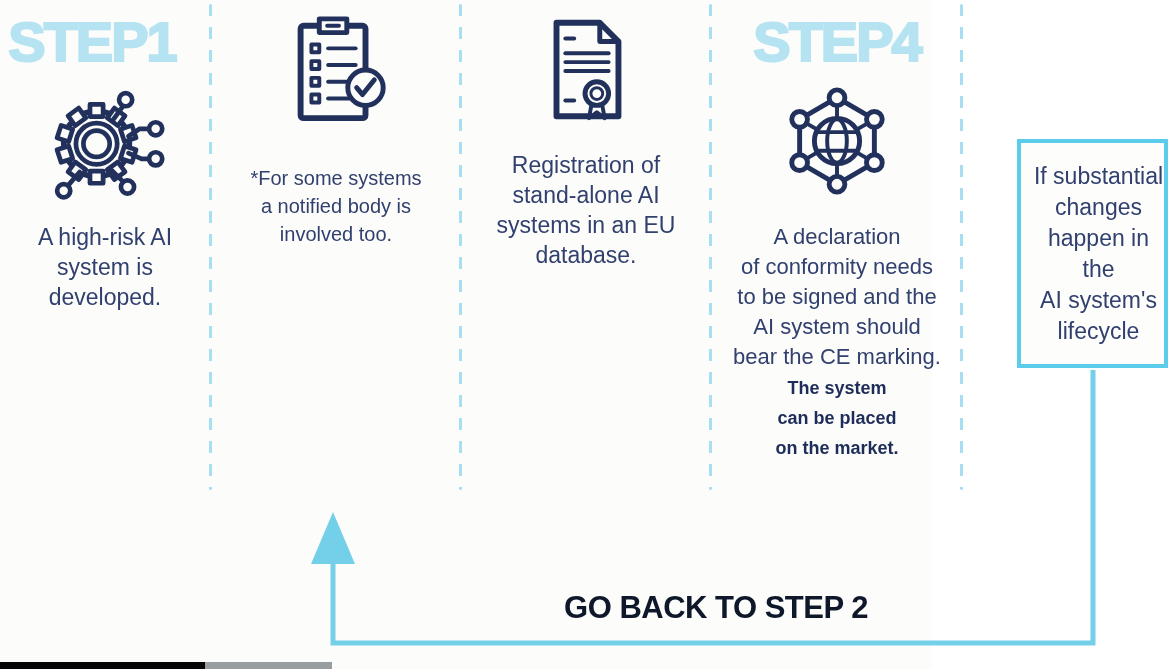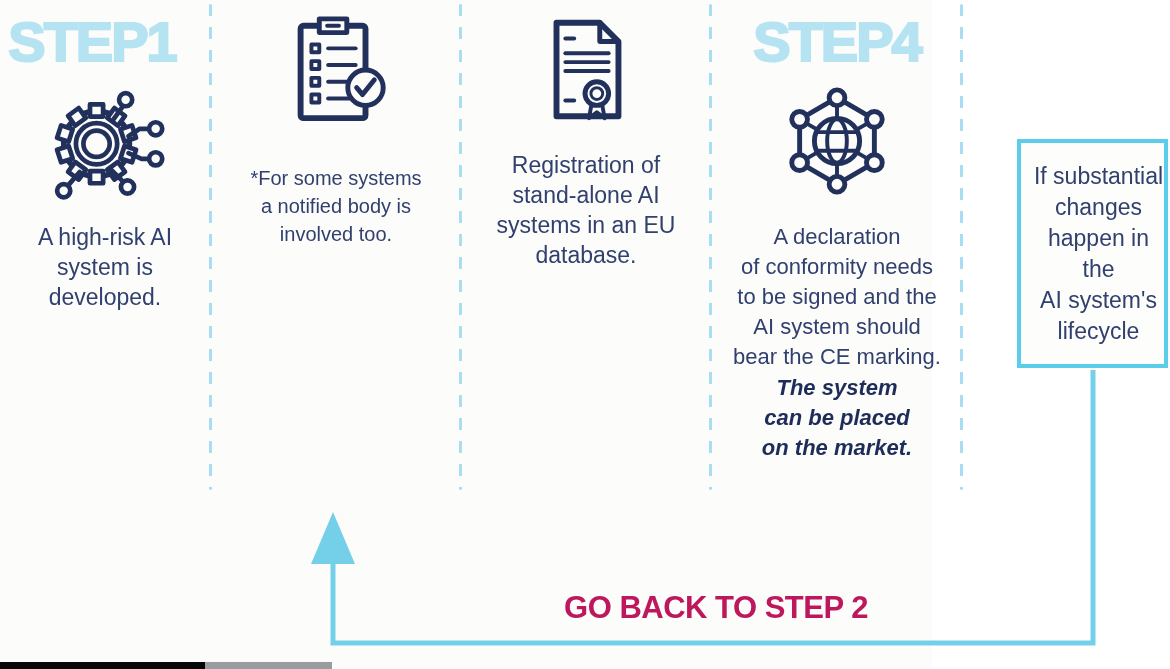--- a/index.html
+++ b/index.html
@@ -29,38 +29,38 @@
   .icon-wrap { height:122px; margin-top:8px; display:flex; align-items:center; justify-content:center; }
   .step-text {
     margin-top:20px; font-size:23px; line-height:30px;
     color:#31406e; white-space:pre-line; font-weight:500;
   }
   .footnote {
     margin-top:34px; font-size:20px; line-height:28px;
     color:#31406e; white-space:pre-line;
   }
   .bold-text {
-    margin-top:1px; font-size:22px; line-height:30px;
-    color:#1d2c58; font-weight:bold; white-space:pre-line;font-style:italic;
+    margin-top:1px; font-size:18px; line-height:30px;
+    color:#1d2c58; font-weight:bold; white-space:pre-line;
   }
 
   
   .side-box {
     position:absolute; left:1017px; top:139px; width:151px; height:229px;
     background:#fdfdfc; border:4px solid #5bcce9;
     display:flex; align-items:center; justify-content:center; text-align:center;padding-left:12px;
   }
   .side-box-text { font-size:23px; line-height:31px; color:#31406e; white-space:pre-line; }
 
   
   .loop-svg { position:absolute; left:0; top:0; pointer-events:none; }
   .go-back-label {
     position:absolute; left:560px; top:590px; width:312px;
     text-align:center; font-size:31px; font-weight:bold;
-    letter-spacing:-0.5px; color:#be185d;
+    letter-spacing:-0.5px; color:#0f172a;
   }
 
   
   .bar-black { position:absolute; left:0; top:662px; width:205px; height:7px; background:#060606; }
   .bar-gray  { position:absolute; left:205px; top:662px; width:127px; height:7px; background:#989da0; }
 
   svg .ln { stroke:#22305c; fill:none; stroke-linecap:round; stroke-linejoin:round; }
   svg .fillbg { fill:#fcfcfb; }
 </style>
 </head>

